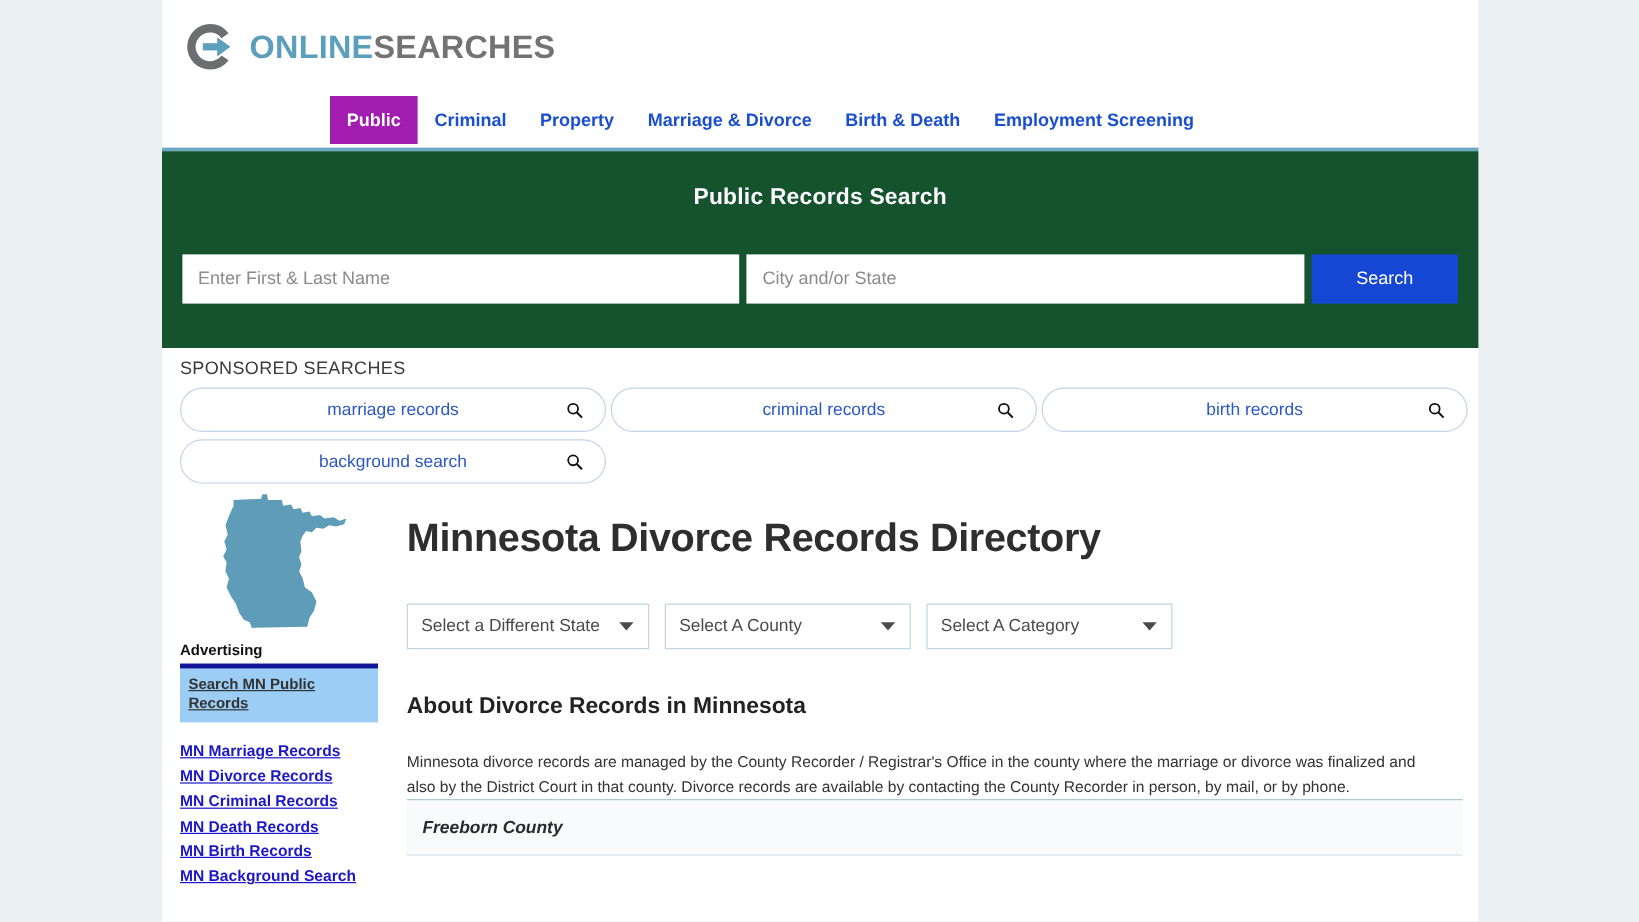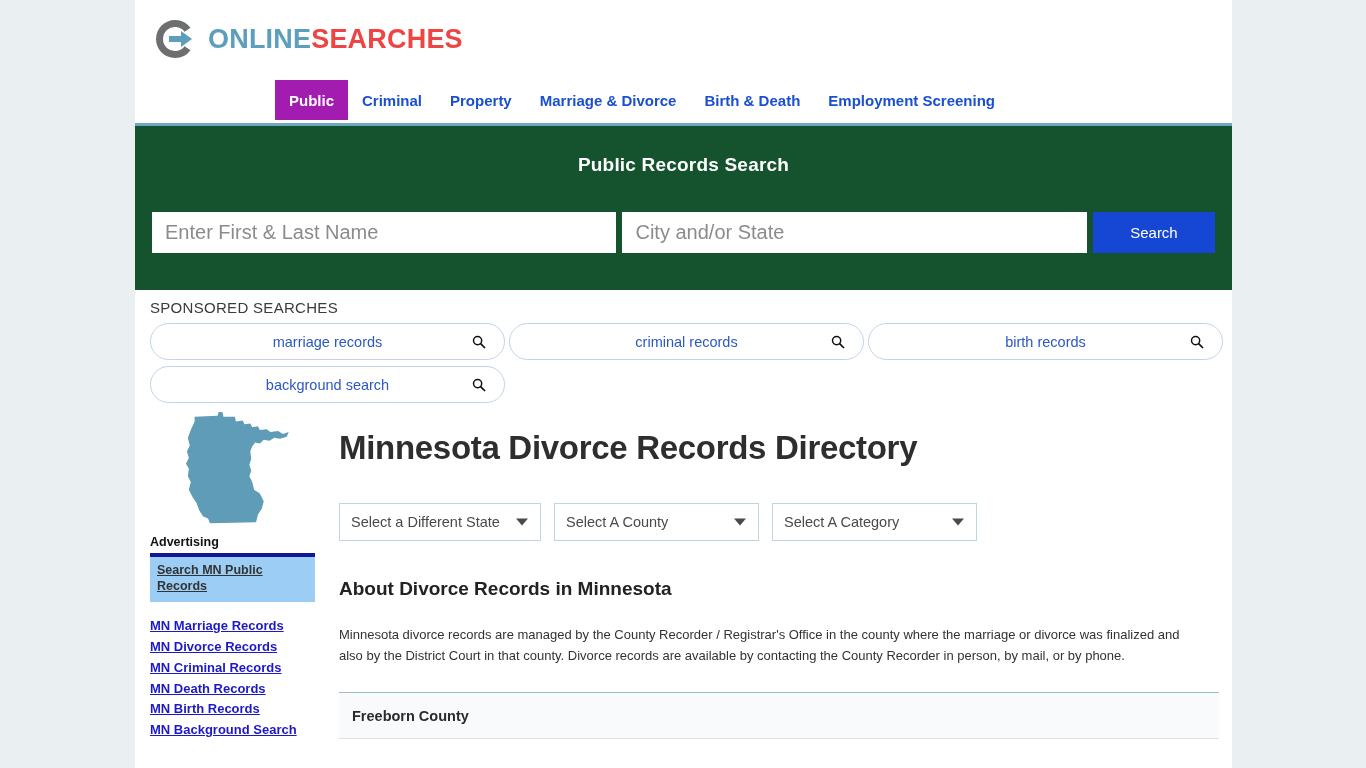--- a/index.html
+++ b/index.html
@@ -20,21 +20,21 @@
     min-height: 768px;
     background: #ffffff;
   }
 
   
   .logo-row { height: 80px; position: relative; }
   .logo { position: absolute; left: 17px; top: 16px; display: flex; align-items: center; }
   .logo-mark { width: 46px; height: 46px; position: relative; flex: none; }
   .logo-text { margin-left: 10px; font-size: 27px; font-weight: bold; letter-spacing: .2px; line-height: 1; }
   .logo-online { color: #5c9fbc; }
-  .logo-searches { color: #ef4444; margin-top: 33px; }
+  .logo-searches { color: #737373; margin-top: 33px; }
 
   
   .nav {
     position: relative;
     height: 46px;
     border-bottom: 3px solid #6aa9c1;
     padding-left: 140px;
     white-space: nowrap;
   }
   .nav-item {
@@ -71,21 +71,21 @@
     left: 17px; top: 86px;
     width: 1063px;
     display: flex;
     gap: 6px;
   }
   .search-input {
     height: 41px;
     border: none;
     outline: none;
     background: #ffffff;
-    font-size: 20px;
+    font-size: 15px;
     color: #333;
     padding: 0 13px;
     font-family: "Liberation Sans", sans-serif;
   }
   .search-input::placeholder { color: #8b8b8b; }
   #name-input { width: 468px; }
   #loc-input  { width: 468px; }
   .search-btn {
     width: 123px; height: 41px;
     background: #1646d4;
@@ -201,21 +201,21 @@
     border-top: 7px solid #4a4a4a;
   }
   .section-title {
     font-size: 19px; font-weight: bold; color: #222;
     margin: 37px 0 0 0;
   }
   .about-text {
     font-size: 13px; color: #333; line-height: 1.62;
     margin: 24px 0 0 0; width: 855px;
   }
-  .county-table { margin-top: 26px; border-top: 1px solid #9bbfcb; }
+  .county-table { border-top: 1px solid #9bbfcb; font-style: italic; }
   .county-row {
     background: #f8fafc;
     border-bottom: 1px solid #d8e2e8;
     height: 46px;
     display: flex;
     align-items: center;
     padding-left: 13px;
     font-size: 14.5px;
     font-weight: bold;
     color: #2a2a2a;

